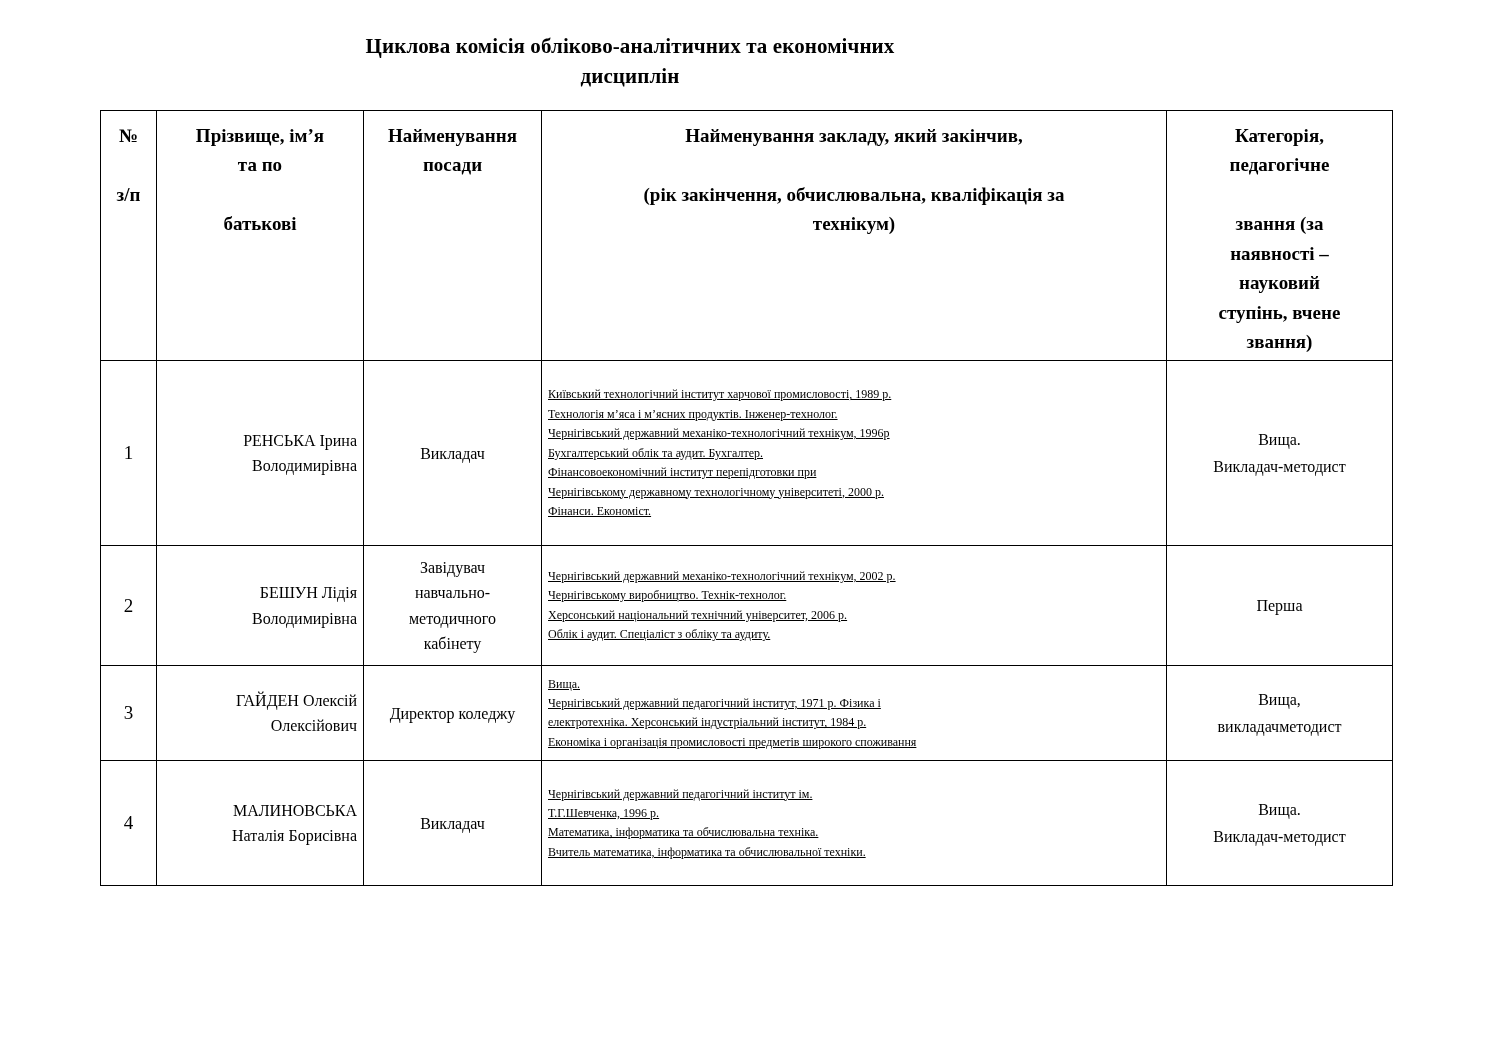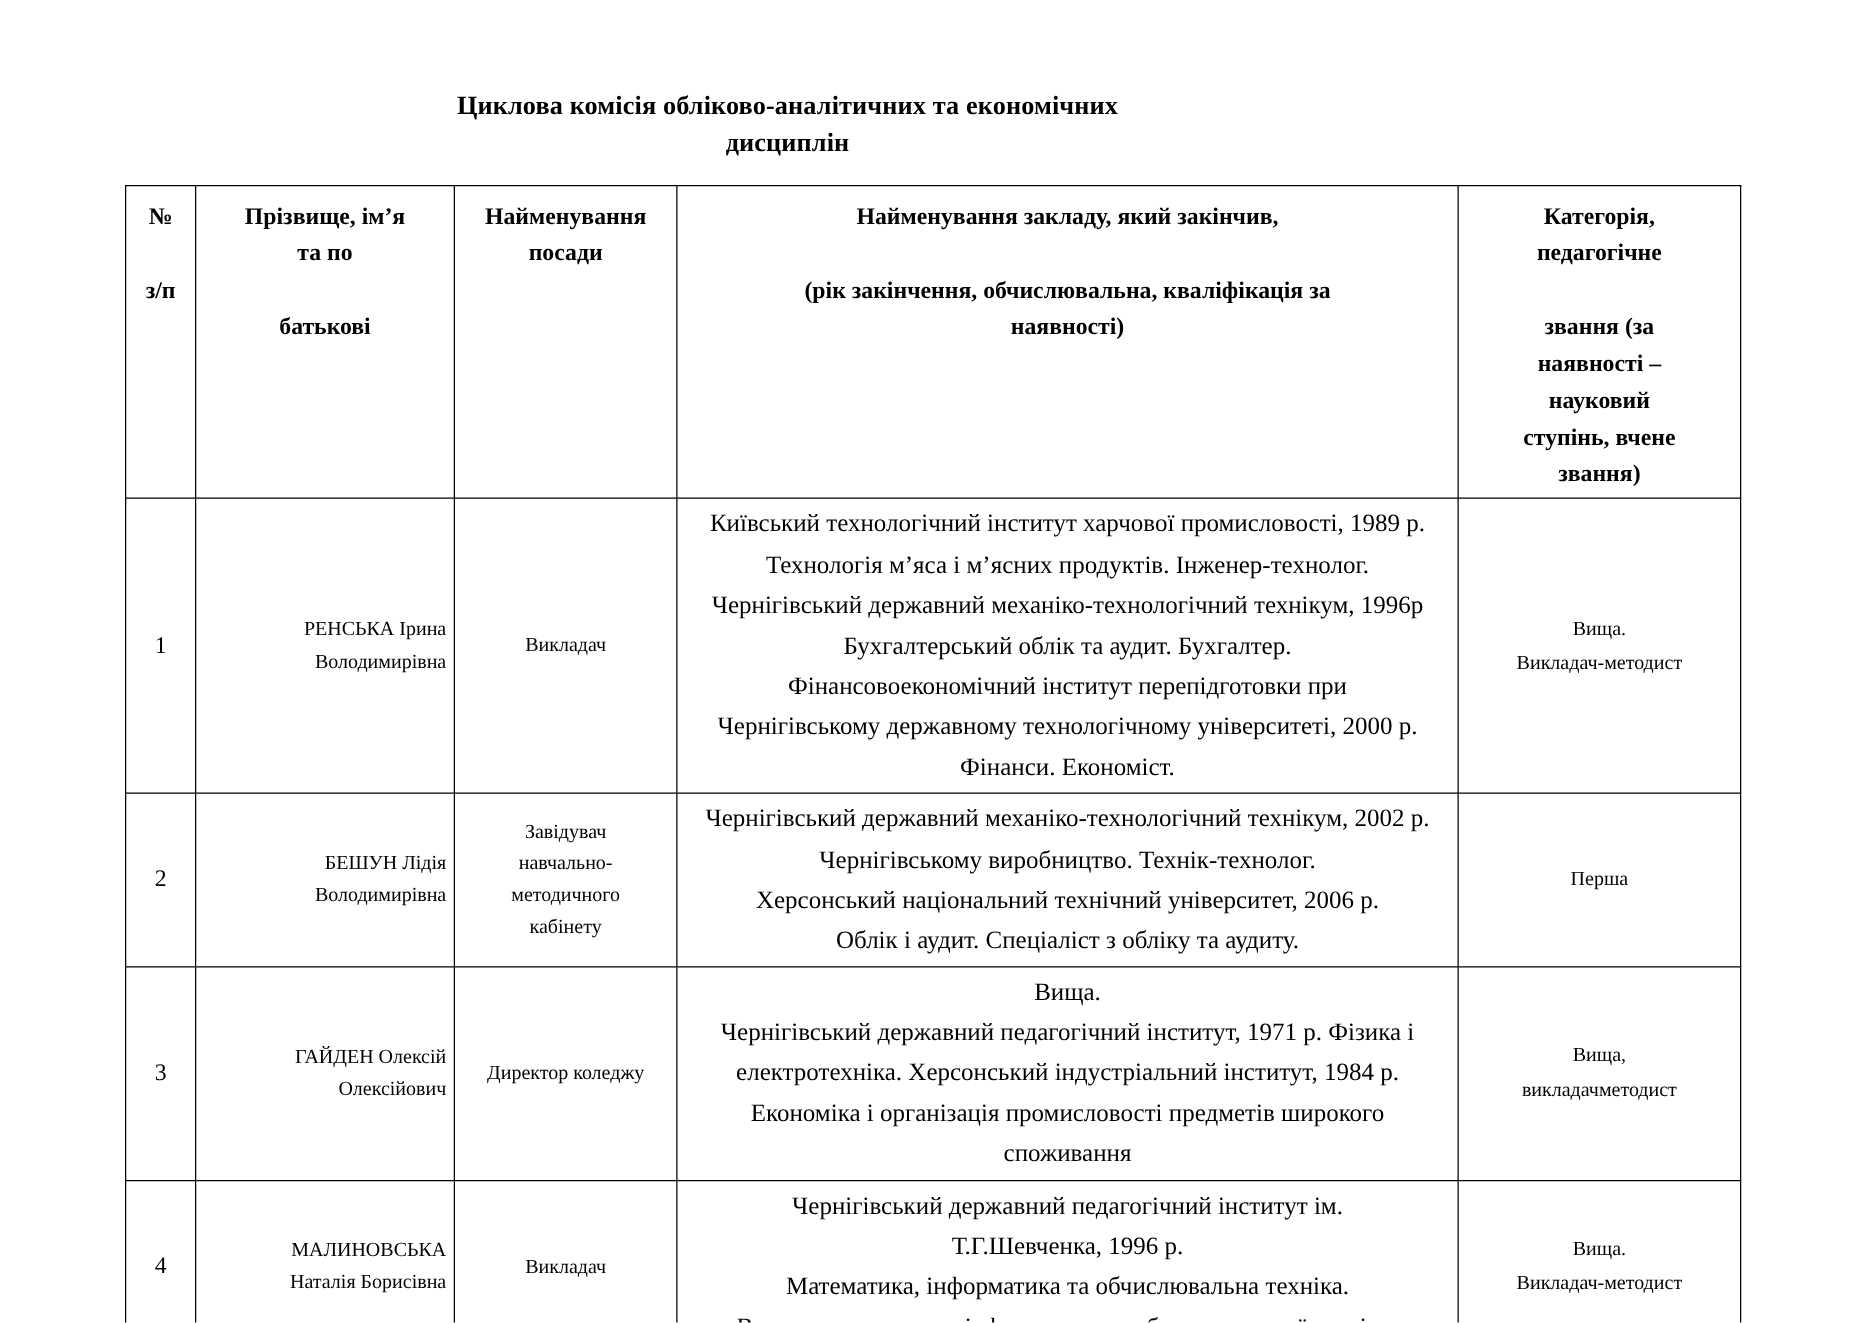--- a/index.html
+++ b/index.html
@@ -11,21 +11,21 @@
     width: 1497px;
     height: 1058px;
     font-family: "Liberation Serif", serif;
     color: #000000;
   }
   .page {
     position: relative;
     width: 1260px;
     height: 1058px;
     box-sizing: border-box;
-    padding: 69px 100px 0 100px;
+    padding: 31px 100px 0 100px;
   }
   .doc-title {
     text-align: center;
     font-weight: bold;
     font-size: 21px;
     line-height: 1.45;
     margin: 0 0 18px 0;
     letter-spacing: 0.1px;
   }
   table.staff-table {
@@ -69,24 +69,25 @@
     text-align: right;
   }
   td.cell-position {
     font-size: 16px;
     line-height: 1.6;
     text-align: center;
     vertical-align: top;
     padding-top: 8px;
   }
   td.cell-school {
-    font-size: 20px;
+    font-size: 12px;
     line-height: 1.62;
-    text-align: center;
-    vertical-align: middle;
+    text-align: left;
+    vertical-align: middle;
+    text-decoration: underline;
   }
   td.cell-category {
     font-size: 16px;
     line-height: 1.7;
     text-align: center;
     vertical-align: middle;
   }
   .line { display: block; }
   .name-line-1 { display: block; }
   .name-line-2 { display: block; }
@@ -120,21 +121,21 @@
           <span class="line">батькові</span>
         </th>
         <th class="col-position">
           <span class="line">Найменування</span>
           <span class="line">посади</span>
         </th>
         <th class="col-school">
           <span class="line">Найменування закладу, який закінчив,</span>
           <br>
           <span class="line">(рік закінчення, обчислювальна, кваліфікація за</span>
-          <span class="line">наявності)</span>
+          <span class="line">технікум)</span>
         </th>
         <th class="col-category">
           <span class="line">Категорія,</span>
           <span class="line">педагогічне</span>
           <br>
           <span class="line">звання (за</span>
           <span class="line">наявності –</span>
           <span class="line">науковий</span>
           <span class="line">ступінь, вчене</span>
           <span class="line">звання)</span>

